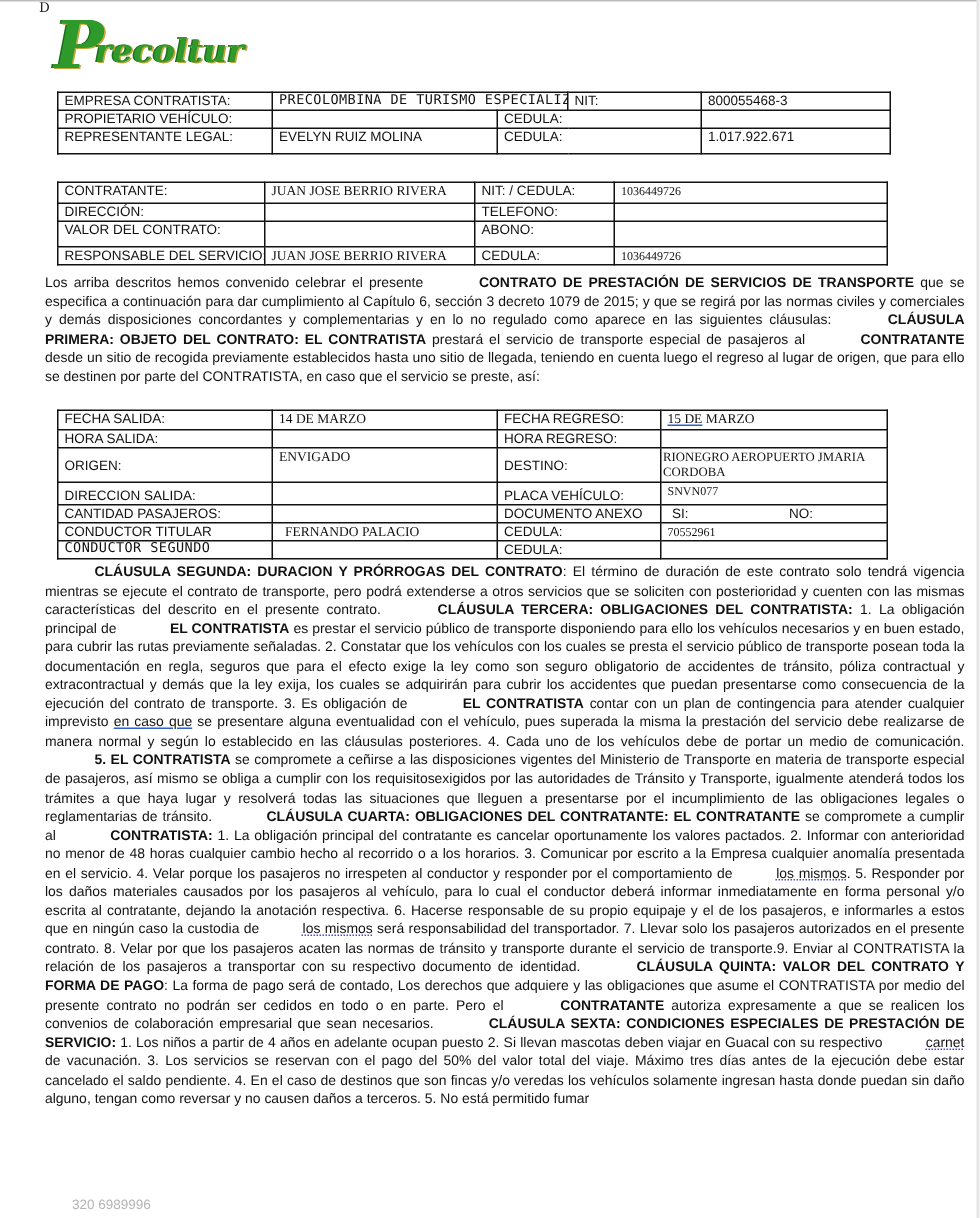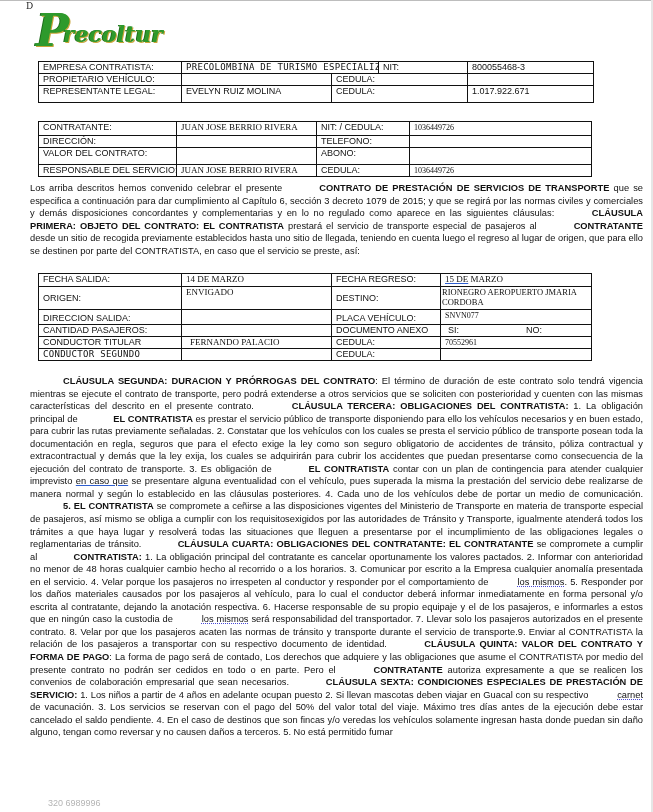--- a/index.html
+++ b/index.html
@@ -116,20 +116,26 @@
       <col style="width:109px">
       <col style="width:151px">
     </colgroup>
   <tbody>
       <tr style="height:13px">
     <td>FECHA SALIDA:</td>
     <td class="ser">14 DE MARZO</td>
     <td>FECHA REGRESO:</td>
     <td class="ser"><span class="u-blue">15  DE</span><span> MARZO</span></td>
   </tr>
+  <tr style="height:11px">
+    <td>HORA SALIDA:</td>
+    <td></td>
+    <td>HORA REGRESO:</td>
+    <td></td>
+  </tr>
   <tr style="height:23px">
     <td style="vertical-align:middle">ORIGEN:</td>
     <td class="ser">ENVIGADO</td>
     <td style="vertical-align:middle">DESTINO:</td>
     <td class="ser" style="white-space:normal;font-size:8.5px;line-height:10px;padding-left:1px"> RIONEGRO AEROPUERTO JMARIA CORDOBA</td>
   </tr>
   <tr style="height:15px">
     <td style="vertical-align:bottom">DIRECCION SALIDA:</td>
     <td></td>
     <td style="vertical-align:bottom">PLACA VEHÍCULO:</td>

